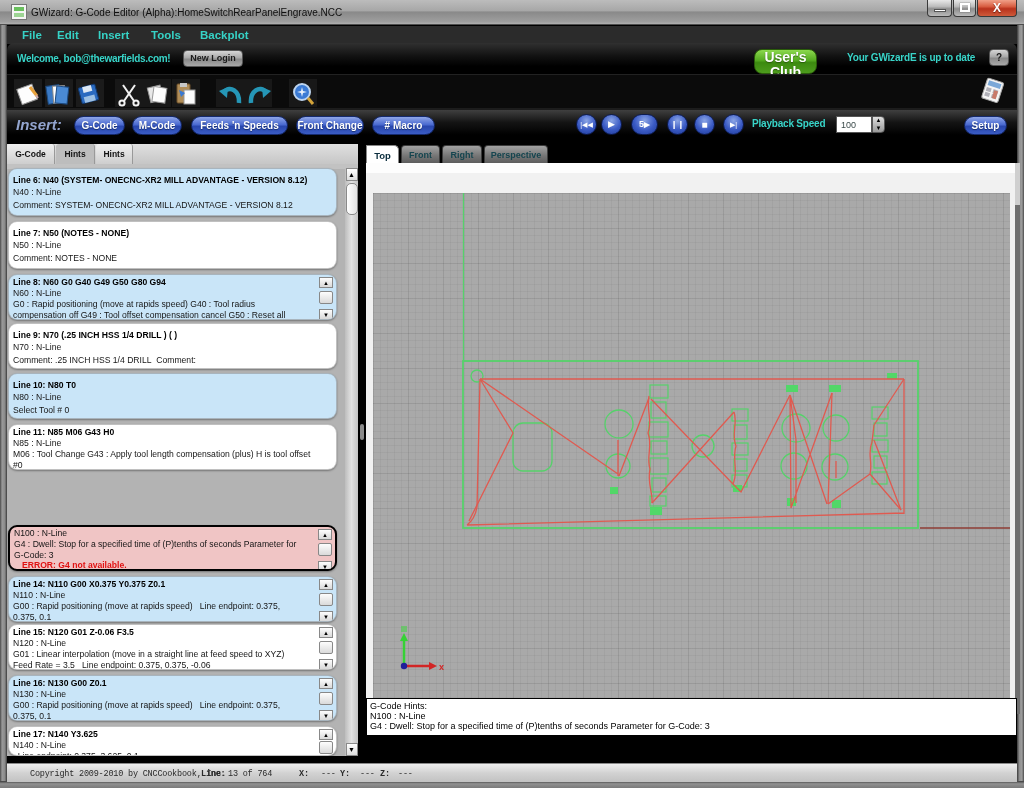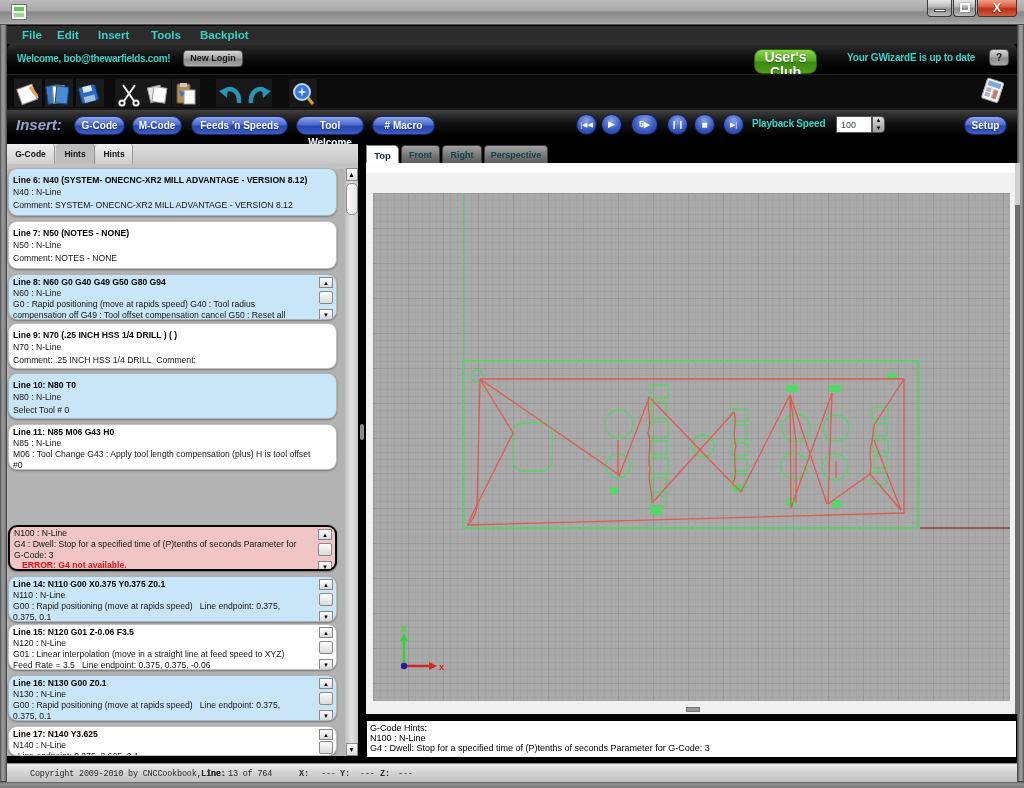--- a/index.html
+++ b/index.html
@@ -126,38 +126,39 @@
 #grid { position:absolute; left:7px; top:30px; width:637px; height:508px; background:#a9a9a9;
   background-image:
     repeating-linear-gradient(to right, rgba(0,0,0,0.055) 0 1px, transparent 1px 35px),
     repeating-linear-gradient(to bottom, rgba(0,0,0,0.055) 0 1px, transparent 1px 35px),
     repeating-linear-gradient(to right, rgba(0,0,0,0.04) 0 1px, transparent 1px 7px),
     repeating-linear-gradient(to bottom, rgba(0,0,0,0.04) 0 1px, transparent 1px 7px); }
 #vscroll { position:absolute; left:649px; top:0; width:5px; height:551px; background:#cfcfcf; }
 #vthumb { position:absolute; left:0; top:42px; width:5px; height:509px; background:#6f6f6f; }
 #hscroll { position:absolute; left:320px; top:544px; width:14px; height:5px; background:#9a9a9a; border:1px solid #777; }
 
-#hintbox { left:366px; top:720px; width:651px; height:38px; background:#fff;
+#hintbox { left:366px; top:698px; width:651px; height:38px; background:#fff;
   border:1px solid #000; font-size:9px; color:#000; padding:2px 0 0 3px; line-height:10px; }
 
 
 #statusbar { left:7px; top:763px; width:1010px; height:19px;
   background:linear-gradient(to bottom,#efefef,#d2d2d2 50%,#c2c2c2);
   border-top:1px solid #8a8a8a; font-size:8.5px; color:#2a2a2a; letter-spacing:-0.2px; }
 #statusbar span { position:absolute; top:5px;font-family:Liberation Mono, monospace; }
 </style>
 </head>
 <body>
 <div id="frame"></div>
 
 <div class="abs" id="titlebar">
   <div class="abs" id="appicon">
       <i></i>
       <b></b>
     </div>
+  <div class="tbtext">GWizard: G-Code Editor (Alpha):HomeSwitchRearPanelEngrave.NCC</div>
   <div class="abs winbtn" id="btnmin">
       <i></i>
     </div>
   <div class="abs winbtn" id="btnmax">
       <i></i>
     </div>
   <div class="abs winbtn" id="btnclose"><span>X</span></div>
 </div>
 
 <div class="abs" id="borderL"></div>
@@ -259,21 +260,21 @@
       <rect x="1" y="-1" width="4" height="8" fill="#c87a6a"></rect>
     </g>
   </svg>
 </div>
 
 <div class="abs" id="insertrow">
   <div id="insertlbl">Insert:</div>
   <div class="pill" style="left:67px; width:51px;">G-Code</div>
   <div class="pill" style="left:125px; width:50px;">M-Code</div>
   <div class="pill" style="left:184px; width:97px;">Feeds 'n Speeds</div>
-  <div class="pill" style="left:289px; width:68px;">Tool Welcome</div>
+  <div class="pill" style="left:289px; width:68px;">Front Change</div>
   <div class="pill" style="left:365px; width:63px;"># Macro</div>
   <div class="pill" style="left:957px; width:43px;">Setup</div>
 </div>
 <div class="pbtn" style="left:576px; font-size:7px; line-height:19px;">|◀◀</div>
 <div class="pbtn" style="left:601px; font-size:9px; line-height:19px;">▶</div>
 <div class="pbtn" style="left:631px; width:27px; border-radius:11px; font-size:9px; font-weight:bold; line-height:19px;">5<span style="font-size:7.5px">▶</span></div>
 <div class="pbtn" style="left:667px; font-size:8px; line-height:19px;">❙❙</div>
 <div class="pbtn" style="left:694px; font-size:10px; line-height:19px;">■</div>
 <div class="pbtn" style="left:723px; font-size:7px; line-height:19px;">▶|</div>
 <div id="pblbl">Playback Speed</div>

